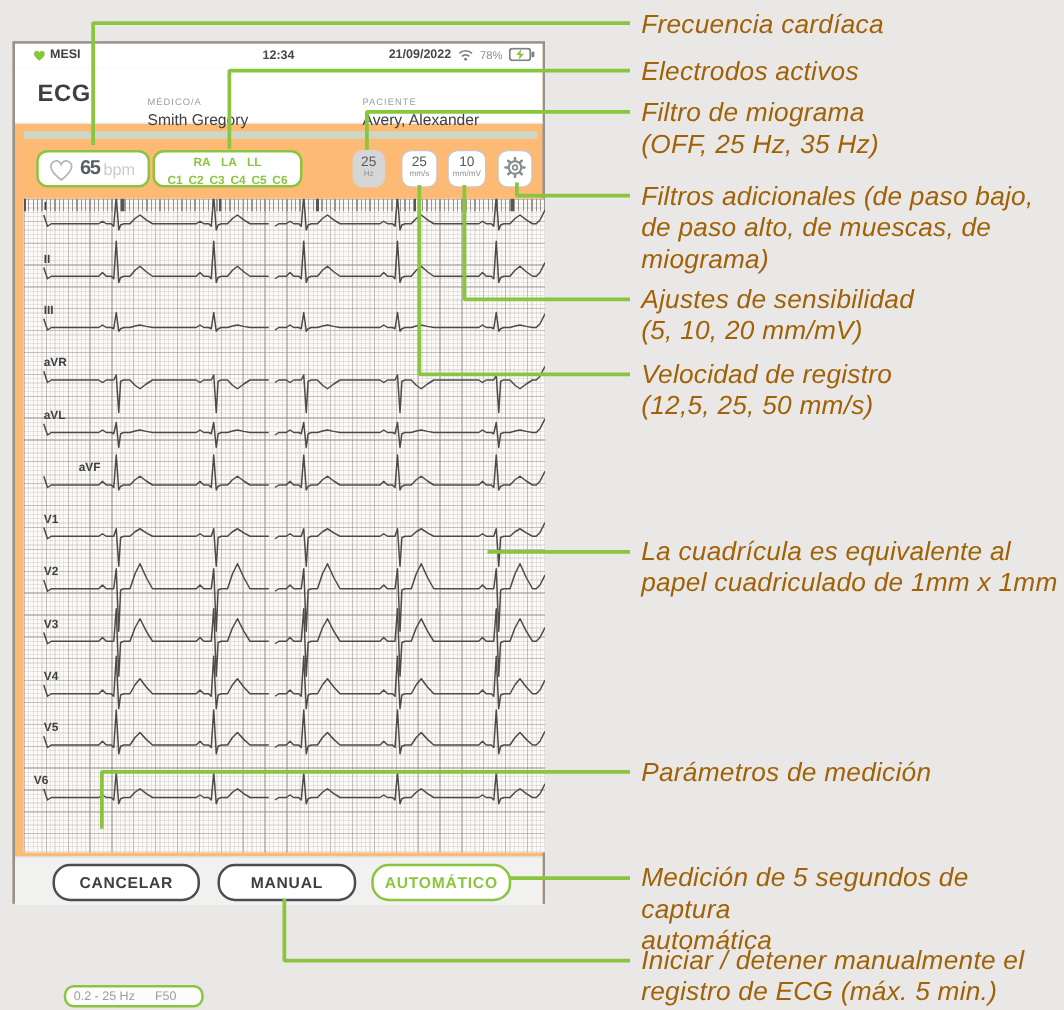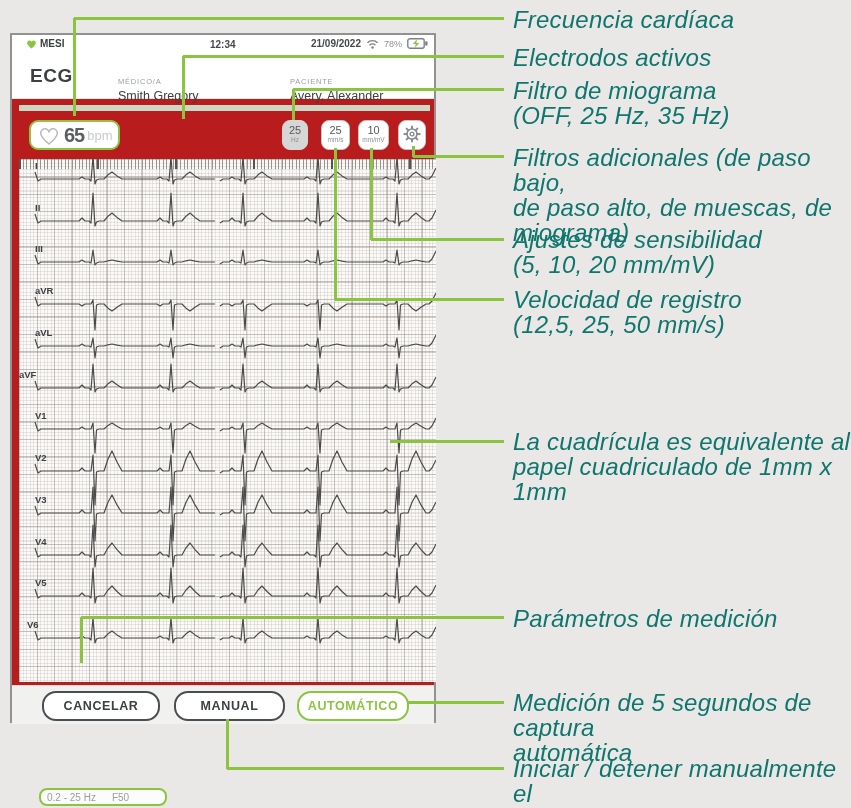--- a/index.html
+++ b/index.html
@@ -1,19 +1,19 @@
 <!DOCTYPE html>
 <html><head>
 <meta charset="utf-8">
 <style>
   html,body{margin:0;padding:0;background:#e9e8e6;}
   #canvas{position:relative;width:851px;height:808px;background:#e9e8e6;overflow:hidden;
           font-family:"Liberation Sans",sans-serif;}
   
-  .device{position:absolute;left:10px;top:33px;width:426px;height:690px;background:#b91c1c;
+  .device{position:absolute;left:10px;top:33px;width:426px;height:690px;background:#fdba74;
           border:2px solid #929292;box-sizing:border-box;}
   .statusbar{position:absolute;left:0;top:0;width:100%;height:19px;background:#fff;
              border-bottom:1px solid #e3e3e3;font-size:10px;color:#4a4e52;}
   .brand{position:absolute;left:14px;top:3px;display:flex;align-items:center;gap:3px;
          font-weight:bold;font-size:10px;color:#3c4043;}
   .sb-time{position:absolute;left:198px;top:4px;font-weight:bold;color:#45494d;}
   .sb-right{position:absolute;right:6px;top:3px;display:flex;align-items:center;gap:5px;}
   .sb-date{font-weight:bold;color:#45494d;}
   .sb-batt-pct{font-size:9px;color:#8d9094;}
   .header{position:absolute;left:0;top:19px;width:100%;height:44px;background:#fff;
@@ -21,21 +21,21 @@
   .app-title{position:absolute;left:18px;top:11px;font-size:19px;font-weight:bold;color:#3c4043;
              letter-spacing:.5px;}
   .person{position:absolute;top:6px;}
   .person .plabel{font-size:7.5px;color:#9aa0a6;letter-spacing:.8px;margin-top:17px;}
   .person .pname{font-size:12.5px;color:#3c4043;margin-top:3px;}
   .doctor{left:106px;} .patient{left:278px;}
   .progress{position:absolute;left:7px;top:70px;width:411px;height:6px;background:#ccd7c5;}
   
   .hrbox{position:absolute;left:17px;top:85px;width:91px;height:30px;border:2px solid #8bc53f;
          border-radius:9px;background:#fff;box-sizing:border-box;display:flex;align-items:center;}
-  .hr-val{font-size:20px;font-weight:bold;color:#5a5e62;margin-left:3px;letter-spacing:-1px;}
+  .hr-val{font-size:16px;font-weight:bold;color:#5a5e62;margin-left:3px;letter-spacing:-1px;}
   .hr-unit{font-size:13px;color:#c9cccf;margin-left:3px;}
   .elecbox{position:absolute;left:110px;top:85px;width:120px;height:30px;border:2px solid #8bc53f;
            border-radius:9px;background:#fff;box-sizing:border-box;color:#8bc53f;font-weight:bold;
            font-size:9.5px;text-align:center;line-height:1;}
   .elec-r1{margin-top:4px;word-spacing:6px;}
   .elec-r2{margin-top:4px;word-spacing:2px;}
   .fbtn{position:absolute;top:85px;height:30px;border-radius:8px;background:#fff;
         border:1.5px solid #c7c7c7;box-sizing:border-box;text-align:center;cursor:pointer;}
   .fbtn .fv{font-size:11px;color:#55595d;margin-top:3px;line-height:1.1;}
   .fbtn .fu{font-size:6.5px;color:#8d9094;line-height:1.2;}
@@ -45,34 +45,34 @@
     background-image:
       repeating-linear-gradient(to right, rgba(140,132,124,.38) 0 1px, transparent 1px 17.5px),
       repeating-linear-gradient(to bottom, rgba(140,132,124,.38) 0 1px, transparent 1px 17.5px),
       repeating-linear-gradient(to right, rgba(165,157,148,.22) 0 1px, transparent 1px 3.5px),
       repeating-linear-gradient(to bottom, rgba(165,157,148,.22) 0 1px, transparent 1px 3.5px);}
   .ruler{position:absolute;left:0;top:0;width:100%;height:10px;
     background-image:
       repeating-linear-gradient(to right, #555 0 2px, transparent 2px 78px),
       repeating-linear-gradient(to right, #9a948e 0 1px, transparent 1px 3.5px);}
   .lead-label{position:absolute;font-size:9.5px;font-weight:bold;color:#3e4144;}
-  .params{position:absolute;left:20px;top:629px;width:128px;height:18px;border:2px solid #8bc53f;
+  .params{position:absolute;left:32px;top:629px;width:112px;height:18px;border:2px solid #8bc53f;
           border-radius:8px;background:rgba(255,255,255,.85);box-sizing:border-box;
           font-size:10px;color:#9a9da0;display:flex;align-items:center;}
   .params .pm1{margin-left:6px;} .params .pm2{margin-left:16px;}
   
   .footer{position:absolute;left:0;top:650px;width:100%;height:38px;background:#f1f1ef;
           border-top:1px solid #dcdcda;}
   .act-btn{position:absolute;top:5px;height:30px;border-radius:14px;background:#fff;
            border:2px solid #4a4e52;box-sizing:border-box;font-family:"Liberation Sans",sans-serif;
            font-size:12.5px;font-weight:bold;color:#3c4043;letter-spacing:.6px;cursor:pointer;}
   .act-btn.green{border-color:#8bc53f;color:#8bc53f;}
   
   .cl{position:absolute;background:#8bc53f;}
-  .ann{position:absolute;left:513px;font-size:24px;font-style:italic;color:#0f766e;
+  .ann{position:absolute;left:513px;font-size:21px;font-style:italic;color:#a16207;
        line-height:25px;white-space:pre-line;letter-spacing:.2px;}
 </style>
 </head>
 <body>
 
 <div id="canvas">
 
   <div class="device">
 
     <div class="statusbar">
@@ -114,20 +114,24 @@
     <div class="progress"></div>
 
     <div class="hrbox">
       <svg width="24" height="22" viewBox="0 0 24 22" style="margin-left:6px">
         <path d="M12 20 C5 14.5,2 9.8,4.6 6.4 C7.2 3.2,10.8 4.8,12 7.6 C13.2 4.8,16.8 3.2,19.4 6.4 C22 9.8,19 14.5,12 20 Z" fill="none" stroke="#b3b6b9" stroke-width="1.4"></path>
       </svg>
       <span class="hr-val">65</span>
       <span class="hr-unit">bpm</span>
     </div>
 
+    <div class="elecbox">
+      <div class="elec-r1">RA LA LL</div>
+      <div class="elec-r2">C1 C2 C3 C4 C5 C6</div>
+    </div>
 
     <div class="fbtn active" style="left:270px;width:26px;">
       <div class="fv">25</div>
       <div class="fu">Hz</div>
     </div>
     <div class="fbtn" style="left:309px;width:29px;">
       <div class="fv">25</div>
       <div class="fu">mm/s</div>
     </div>
     <div class="fbtn" style="left:346px;width:31px;">
@@ -178,21 +182,21 @@
           <path d="M201.0,439.0 L204.0,437.0 L210.0,437.0 L213.0,434.0 L216.0,437.0 L220.0,437.0 L222.0,439.0 L224.0,409.0 L226.0,444.0 L227.5,438.0 L230.0,437.0 L235.0,437.0 L239.0,431.0 L243.0,427.0 L248.0,432.5 L253.0,437.0 L285.0,437.0 L288.0,434.0 L291.0,437.0 L295.0,437.0 L297.0,439.0 L299.0,409.0 L301.0,444.0 L302.5,438.0 L305.0,437.0 L310.0,437.0 L314.0,431.0 L318.0,427.0 L323.0,432.5 L328.0,437.0 L364.0,437.0 L367.0,434.0 L370.0,437.0 L374.0,437.0 L376.0,439.0 L378.0,409.0 L380.0,444.0 L381.5,438.0 L384.0,437.0 L389.0,437.0 L393.0,431.0 L397.0,427.0 L402.0,432.5 L407.0,437.0 L410.0,437.0 L413.0,434.0 L417.0,426.0" fill="none" stroke="#4b4b4b" stroke-width="1.2" stroke-linejoin="round"></path>
           <path d="M16.0,472.0 L19.0,481.0 L22.0,479.0 L60.0,479.0 L63.0,477.0 L66.0,479.0 L70.0,479.0 L72.0,481.0 L74.0,459.0 L76.0,484.0 L77.5,480.0 L80.0,479.0 L85.0,479.0 L89.0,474.8 L93.0,472.0 L98.0,475.9 L103.0,479.0 L138.0,479.0 L141.0,477.0 L144.0,479.0 L148.0,479.0 L150.0,481.0 L152.0,459.0 L154.0,484.0 L155.5,480.0 L158.0,479.0 L163.0,479.0 L167.0,474.8 L171.0,472.0 L176.0,475.9 L181.0,479.0 L196.0,479.0" fill="none" stroke="#4b4b4b" stroke-width="1.2" stroke-linejoin="round"></path>
           <path d="M201.0,481.0 L204.0,479.0 L210.0,479.0 L213.0,477.0 L216.0,479.0 L220.0,479.0 L222.0,481.0 L224.0,459.0 L226.0,484.0 L227.5,480.0 L230.0,479.0 L235.0,479.0 L239.0,474.8 L243.0,472.0 L248.0,475.9 L253.0,479.0 L285.0,479.0 L288.0,477.0 L291.0,479.0 L295.0,479.0 L297.0,481.0 L299.0,459.0 L301.0,484.0 L302.5,480.0 L305.0,479.0 L310.0,479.0 L314.0,474.8 L318.0,472.0 L323.0,475.9 L328.0,479.0 L364.0,479.0 L367.0,477.0 L370.0,479.0 L374.0,479.0 L376.0,481.0 L378.0,459.0 L380.0,484.0 L381.5,480.0 L384.0,479.0 L389.0,479.0 L393.0,474.8 L397.0,472.0 L402.0,475.9 L407.0,479.0 L410.0,479.0 L413.0,476.0 L417.0,468.0" fill="none" stroke="#4b4b4b" stroke-width="1.2" stroke-linejoin="round"></path>
         </svg>
       <div id="lead-labels">
           <div class="lead-label" style="left: 16px; top: 1px;">I</div>
           <div class="lead-label" style="left: 16px; top: 43px;">II</div>
           <div class="lead-label" style="left: 16px; top: 84px;">III</div>
           <div class="lead-label" style="left: 16px; top: 126px;">aVR</div>
           <div class="lead-label" style="left: 16px; top: 168px;">aVL</div>
-          <div class="lead-label" style="left: 0; top: 210px;">aVF</div>
+          <div class="lead-label" style="left: 20px; top: 210px; padding-left: 24px;">aVF</div>
           <div class="lead-label" style="left: 16px; top: 251px;">V1</div>
           <div class="lead-label" style="left: 16px; top: 293px;">V2</div>
           <div class="lead-label" style="left: 16px; top: 335px;">V3</div>
           <div class="lead-label" style="left: 16px; top: 377px;">V4</div>
           <div class="lead-label" style="left: 16px; top: 418px;">V5</div>
           <div class="lead-label" style="left: 8px; top: 460px;">V6</div>
         </div>
       <div class="params">
         <span class="pm1">0.2 - 25 Hz</span>
         <span class="pm2">F50</span>

